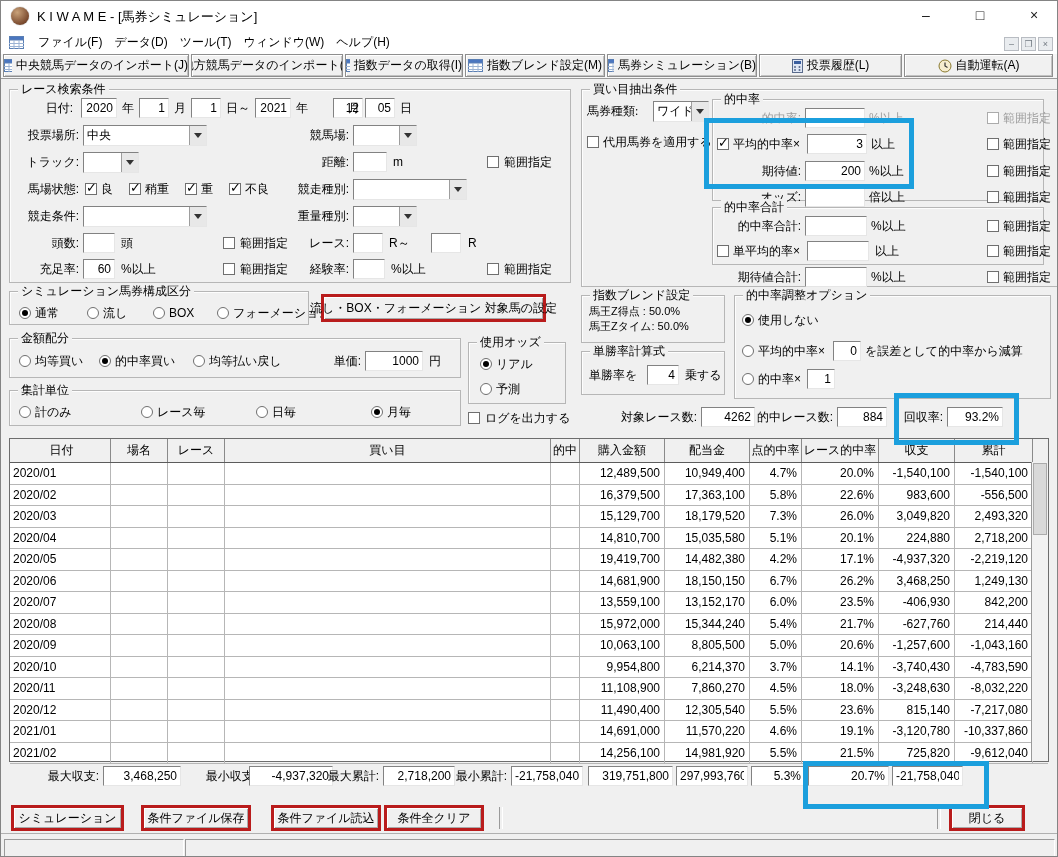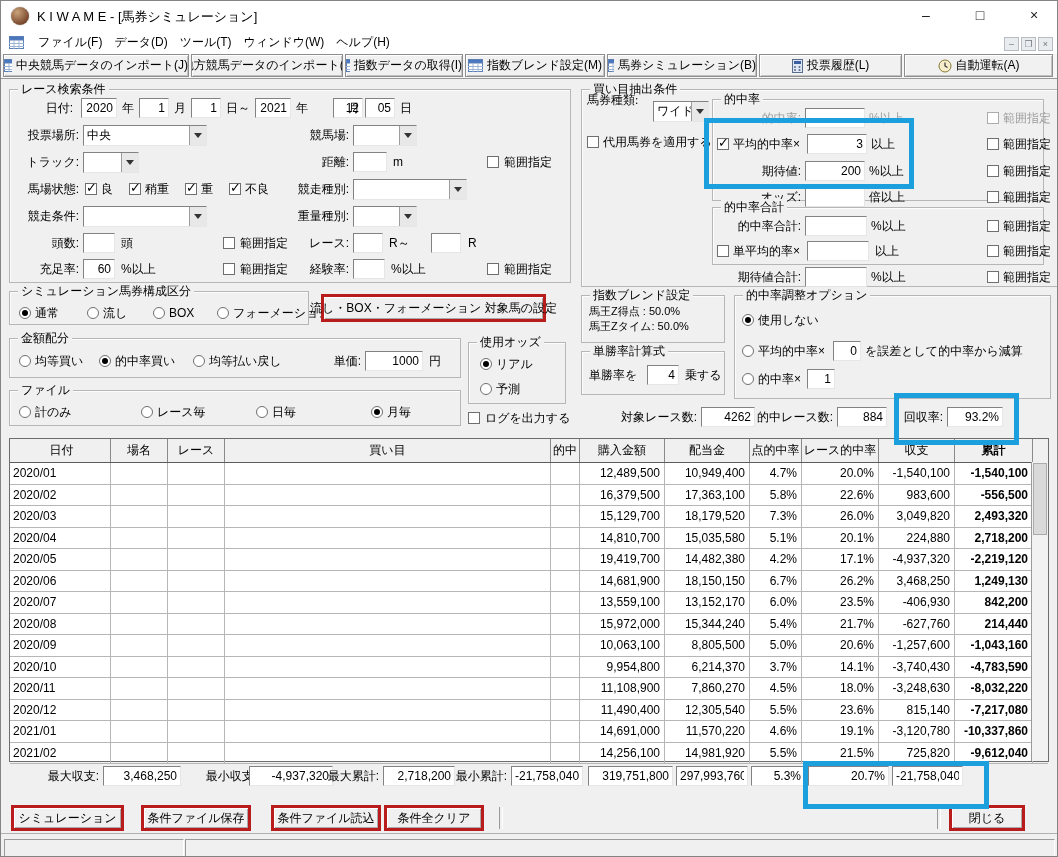--- a/index.html
+++ b/index.html
@@ -43,21 +43,21 @@
   .vsep{position:absolute;width:2px;height:22px;border-left:1px solid #9a9a9a;border-right:1px solid #fff;}
   
   .table{position:absolute;left:8px;top:437px;width:1040px;height:324px;background:#fff;border:1px solid #6d6d6d;box-sizing:border-box;}
   .thead{display:flex;height:23px;background:#f0f0f0;border-bottom:1px solid #5c5c5c;}
   .th{box-sizing:border-box;border-right:1px solid #8a8a8a;display:flex;align-items:center;justify-content:center;overflow:hidden;white-space:nowrap;}
   .tbody{position:relative;}
   .trow{display:flex;height:21.5px;border-bottom:1px solid #b6b6b6;box-sizing:border-box;}
   .td{box-sizing:border-box;border-right:1px solid #b6b6b6;line-height:20px;white-space:nowrap;overflow:hidden;}
   .c0{width:101px;padding-left:3px;}
   .c1{width:57px;}.c2{width:57px;}.c3{width:326px;}.c4{width:29px;}
-  .c5{width:85px;}.c6{width:85px;}.c7{width:52px;}.c8{width:77px;}.c9{width:76px;}.c10{width:78px;font-weight:bold;}
+  .c5{width:85px;}.c6{width:85px;}.c7{width:52px;}.c8{width:77px;}.c9{width:76px;}.c10{width:78px;}
   .td.c5,.td.c6,.td.c7,.td.c8,.td.c9,.td.c10{text-align:right;padding-right:4px;}
   .vscroll{position:absolute;right:0;top:23px;bottom:0;width:16px;background:#f2f2f2;border-left:1px solid #9a9a9a;}
   .vthumb{position:absolute;left:1px;right:1px;top:1px;height:70px;background:#d9d9d9;border:1px solid #ababab;}
   
   .hl{position:absolute;border:5px solid #1b9fdd;background:transparent;pointer-events:none;z-index:50;}
   
   .statusbar{position:absolute;left:0;top:832px;width:100%;height:25px;background:#f0f0f0;border-top:1px solid #b0b0b0;}
   .spanel{position:absolute;top:5px;height:16px;border:1px solid;border-color:#9a9a9a #fff #fff #9a9a9a;background:#f0f0f0;}
 </style>
 </head>
@@ -247,21 +247,21 @@
   <span class="lab" style="left:239px;top:258px;">範囲指定</span>
   <span class="lab r" style="left:300px;top:258px;width:48px;">経験率:</span>
   <input class="tf" style="left: 352px; top: 258px; width: 32px;">
   <span class="lab" style="left:390px;top:258px;">%以上</span>
   <span class="cb" style="left:486px;top:262px;"></span>
   <span class="lab" style="left:503px;top:258px;">範囲指定</span>
 
   <div class="gb" style="left:580px;top:88px;width:558px;height:198px;">
     <span class="gb-t">買い目抽出条件</span>
   </div>
-  <span class="lab" style="left:586px;top:89px;font-family:Liberation Serif, serif;">馬券種類:</span>
+  <span class="lab" style="left:586px;top:100px;font-family:Liberation Serif, serif;">馬券種類:</span>
   <div class="combo" style="left:652px;top:100px;width:56px;">
     <span class="cval">ワイド</span>
       <span class="carrow">
         <i></i>
       </span>
   </div>
   <span class="cb" style="left:586px;top:135px;"></span>
   <span class="lab" style="left:602px;top:131px;">代用馬券を適用する</span>
 
   <div class="gb" style="left:711px;top:98px;width:332px;height:102px;">
@@ -335,21 +335,21 @@
   <span class="lab" style="left:34px;top:350px;">均等買い</span>
   <span class="rb checked" style="left:98px;top:354px;"></span>
   <span class="lab" style="left:114px;top:350px;">的中率買い</span>
   <span class="rb" style="left:192px;top:354px;"></span>
   <span class="lab" style="left:208px;top:350px;">均等払い戻し</span>
   <span class="lab r" style="left:318px;top:350px;width:42px;">単価:</span>
   <input class="tf num" style="left: 364px; top: 350px; width: 58px;" value="1000">
   <span class="lab" style="left:428px;top:350px;">円</span>
 
   <div class="gb" style="left:8px;top:389px;width:452px;height:36px;">
-    <span class="gb-t">ファイル</span>
+    <span class="gb-t">集計単位</span>
   </div>
   <span class="rb" style="left:18px;top:405px;"></span>
   <span class="lab" style="left:34px;top:401px;">計のみ</span>
   <span class="rb" style="left:140px;top:405px;"></span>
   <span class="lab" style="left:156px;top:401px;">レース毎</span>
   <span class="rb" style="left:255px;top:405px;"></span>
   <span class="lab" style="left:271px;top:401px;">日毎</span>
   <span class="rb checked" style="left:370px;top:405px;"></span>
   <span class="lab" style="left:386px;top:401px;">月毎</span>
 

